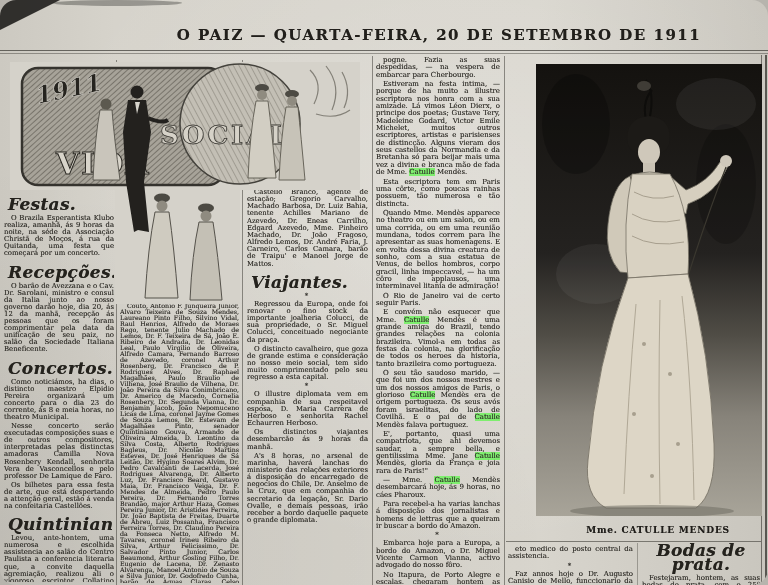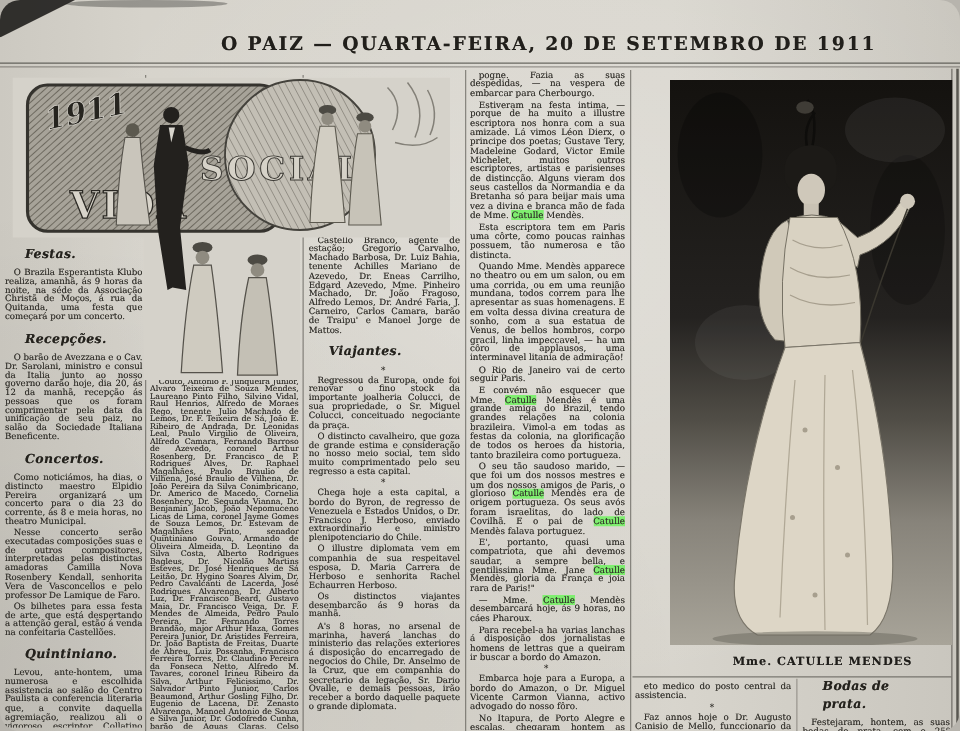--- a/index.html
+++ b/index.html
@@ -27,24 +27,24 @@
   .edge2{position:absolute;width:2px;top:55px;height:530px;left:765px;background:rgba(40,38,33,.7);}
   .hrule-photo{position:absolute;left:506px;width:255px;top:541px;height:1px;background:rgba(50,48,42,.55);}
   .col{position:absolute;overflow:hidden;text-align:justify;}
   .col .para{margin:0 0 2px;text-indent:7px;}
   #col1{left:4px;top:190px;width:110px;height:392px;font-size:6.9px;line-height:7.1px;}
   #col2{left:120px;top:303px;width:119px;height:280px;font-size:6.3px;line-height:6.0px;}
   #col3{left:247px;top:189px;width:121px;height:394px;font-size:6.9px;line-height:7.15px;}
   #col4{left:376px;top:57px;width:124px;height:527px;font-size:7px;line-height:7.35px;}
   #col5{left:508px;top:546px;width:125px;height:39px;font-size:7px;line-height:7.4px;}
   #col6{left:642px;top:543px;width:118px;height:42px;font-size:7px;line-height:7.4px;}
-  .sec-heading{font-style:italic;font-weight:bold;font-size:10px;line-height:14px;
-    margin:7px 16px 4px;text-indent:0;text-align:left;color:#24221d;letter-spacing:.3px;
+  .sec-heading{font-style:italic;font-weight:bold;font-size:17px;line-height:14px;
+    margin:7px 4px 4px;text-indent:0;text-align:left;color:#24221d;letter-spacing:.3px;
     text-shadow:0 0 .4px rgba(30,28,24,.6);}
-  #col6 .sec-heading{margin-top:0;}
+  #col6 .sec-heading{margin-top:0;text-align:center;}
   .sep{text-align:center;text-indent:0;margin:2px 0;font-size:7px;line-height:6px;letter-spacing:2px;}
   mark{background:#7fee6f;color:inherit;padding:0;}
   .illus{position:absolute;left:10px;top:62px;pointer-events:none;}
   .photo{position:absolute;left:536px;top:64px;width:226px;height:452px;}
   .caption{position:absolute;left:506px;top:525px;width:256px;text-align:center;
     font-weight:bold;font-size:9px;letter-spacing:.8px;color:#1f1d1a;padding-left:24px;}
   .col, .caption, .masthead{text-shadow:0 0 .4px rgba(42,40,34,.55);}
 </style>
 </head>
 <body>
@@ -81,21 +81,20 @@
   <div class="col" id="col2">
       <div class="para">Couto, Antonio F. Junqueira Junior, Alvaro Teixeira de Souza Mendes, Laureano Pinto Filho, Silvino Vidal, Raul Henrios, Alfredo de Moraes Rego, tenente Julio Machado de Lemos, Dr. F. Teixeira de Sá, João E. Ribeiro de Andrada, Dr. Leonidas Leal, Paulo Virgilio de Oliveira, Alfredo Camara, Fernando Barroso de Azevedo, coronel Arthur Rosenberg, Dr. Francisco de P. Rodrigues Alves, Dr. Raphael Magalhães, Paulo Braulio de Vilhena, José Braulio de Vilhena, Dr. João Pereira da Silva Conimbricano, Dr. Americo de Macedo, Cornelia Rosenbery, Dr. Segunda Vianna, Dr. Benjamin Jacob, João Nepomuceno Licas de Lima, coronel Jayme Gomes de Souza Lemos, Dr. Estevam de Magalhães Pinto, senador Quintiniano Gouva, Armando de Oliveira Almeida, D. Leontino da Silva Costa, Alberto Rodrigues Bagleus, Dr. Nicolão Martins Esteves, Dr. José Henriques de Sá Leitão, Dr. Hygino Soares Alvim, Dr. Pedro Cavalcanti de Lacerda, José Rodrigues Alvarenga, Dr. Alberto Luz, Dr. Francisco Beard, Gustavo Maia, Dr. Francisco Veiga, Dr. F. Mendes de Almeida, Pedro Paulo Pereira, Dr. Fernando Torres Brandão, major Arthur Haza, Gomes Pereira Junior, Dr. Aristides Ferreira, Dr. João Baptista de Freitas, Duarte de Abreu, Luiz Possanha, Francisco Ferreira Torres, Dr. Claudino Pereira da Fonseca Netto, Alfredo M. Tavares, coronel Irineu Ribeiro da Silva, Arthur Felicissimo, Dr. Salvador Pinto Junior, Carlos Beaumond, Arthur Gosling Filho, Dr. Eugenio de Lacena, Dr. Zenasto Alvarenga, Manoel Antonio de Souza e Silva Junior, Dr. Godofredo Cunha, barão de Aguas Claras, Celso Azevedo Villela, conselheiro Augusto Silva, Dr. Moncorvo, general Carlos Eugenio Guimarães, senador J. L. Coelho Campos, Dr. Custodio Martins, Dr. Aureliano Magalhães, Augusto Cesar Moreira, Dr.</div>
     </div>
   <div class="col" id="col3">
       <div class="para">Castello Branco, agente de estação; Gregorio Carvalho, Machado Barbosa, Dr. Luiz Bahia, tenente Achilles Mariano de Azevedo, Dr. Eneas Carrilho, Edgard Azevedo, Mme. Pinheiro Machado, Dr. João Fragoso, Alfredo Lemos, Dr. André Faria, J. Carneiro, Carlos Camara, barão de Traipu' e Manoel Jorge de Mattos.</div>
       <div class="sec-heading">Viajantes.</div>
       <div class="sep">*</div>
       <div class="para">Regressou da Europa, onde foi renovar o fino stock da importante joalheria Colucci, de sua propriedade, o Sr. Miguel Colucci, conceituado negociante da praça.</div>
       <div class="para">O distincto cavalheiro, que goza de grande estima e consideração no nosso meio social, tem sido muito comprimentado pelo seu regresso a esta capital.</div>
       <div class="sep">*</div>
-      <div class="para">Chega hoje a esta capital, a bordo do Byron, de regresso de Venezuela e Estados Unidos, o Dr. Francisco J. Herboso, enviado extraordinario e ministro plenipotenciario do Chile.</div>
       <div class="para">O illustre diplomata vem em companhia de sua respeitavel esposa, D. Maria Carrera de Herboso e senhorita Rachel Echaurren Herboso.</div>
       <div class="para">Os distinctos viajantes desembarcão ás 9 horas da manhã.</div>
       <div class="para">A's 8 horas, no arsenal de marinha, haverá lanchas do ministerio das relações exteriores á disposição do encarregado de negocios do Chile, Dr. Anselmo de la Cruz, que em companhia do secretario da legação, Sr. Dario Ovalle, e demais pessoas, irão receber a bordo daquelle paquete o grande diplomata.</div>
     </div>
   <div class="col" id="col4">
       <div class="para">pogne. Fazia as suas despedidas, — na vespera de embarcar para Cherbourgo.</div>
       <div class="para">Estiveram na festa intima, — porque de ha muito a illustre escriptora nos honra com a sua amizade. Lá vimos Léon Dierx, o principe dos poetas; Gustave Tery, Madeleine Godard, Victor Emile Michelet, muitos outros escriptores, artistas e parisienses de distincção. Alguns vieram dos seus castellos da Normandia e da Bretanha só para beijar mais uma vez a divina e branca mão de fada de Mme. <mark>Catulle</mark> Mendès.</div>
       <div class="para">Esta escriptora tem em Paris uma côrte, como poucas rainhas possuem, tão numerosa e tão distincta.</div>
       <div class="para">Quando Mme. Mendès apparece no theatro ou em um salon, ou em uma corrida, ou em uma reunião mundana, todos correm para lhe apresentar as suas homenagens. E em volta dessa divina creatura de sonho, com a sua estatua de Venus, de bellos hombros, corpo gracil, linha impeccavel, — ha um côro de applausos, uma interminavel litania de admiração!</div>
       <div class="para">O Rio de Janeiro vai de certo seguir Paris.</div>

